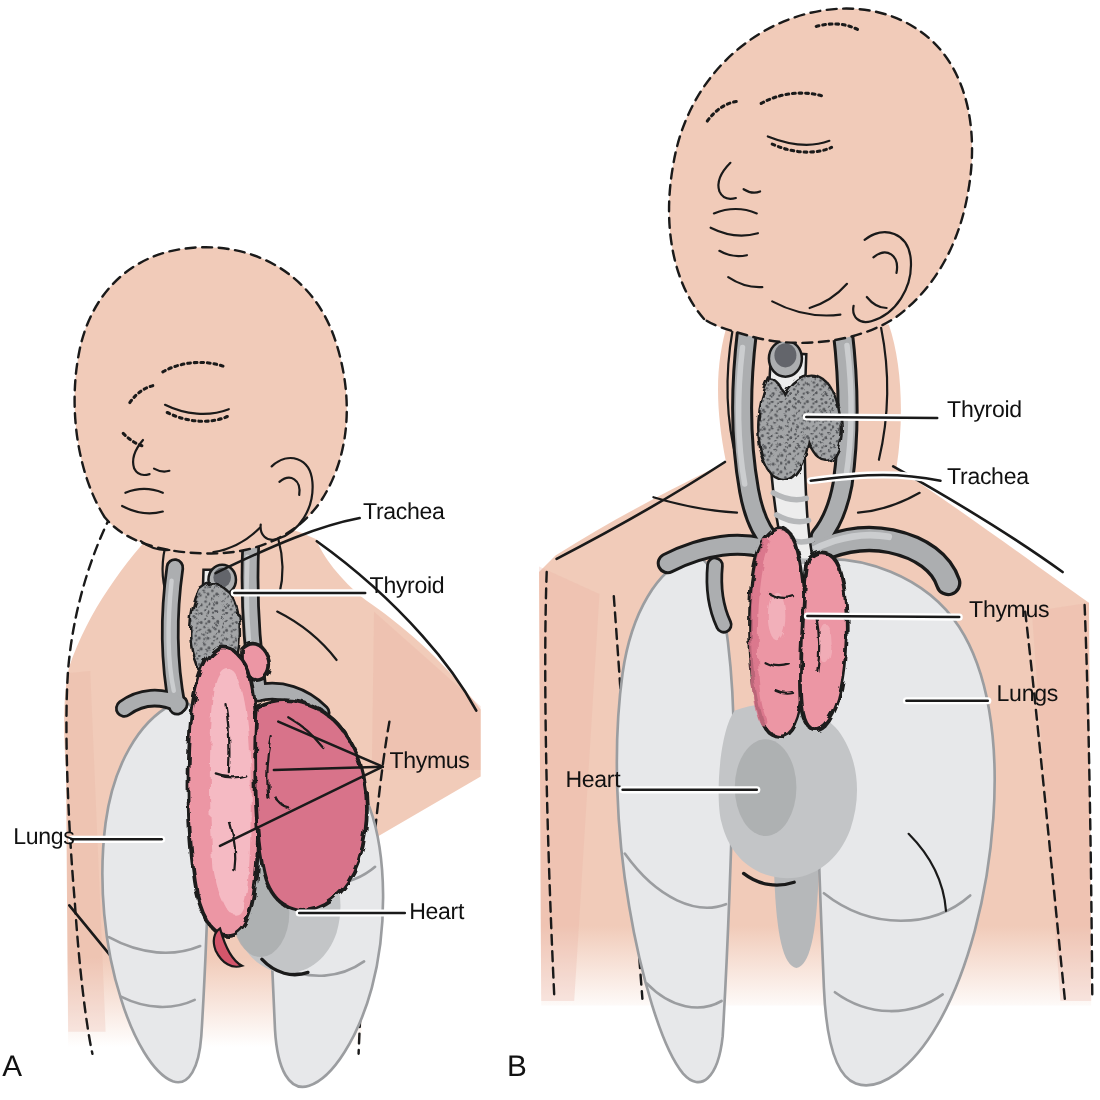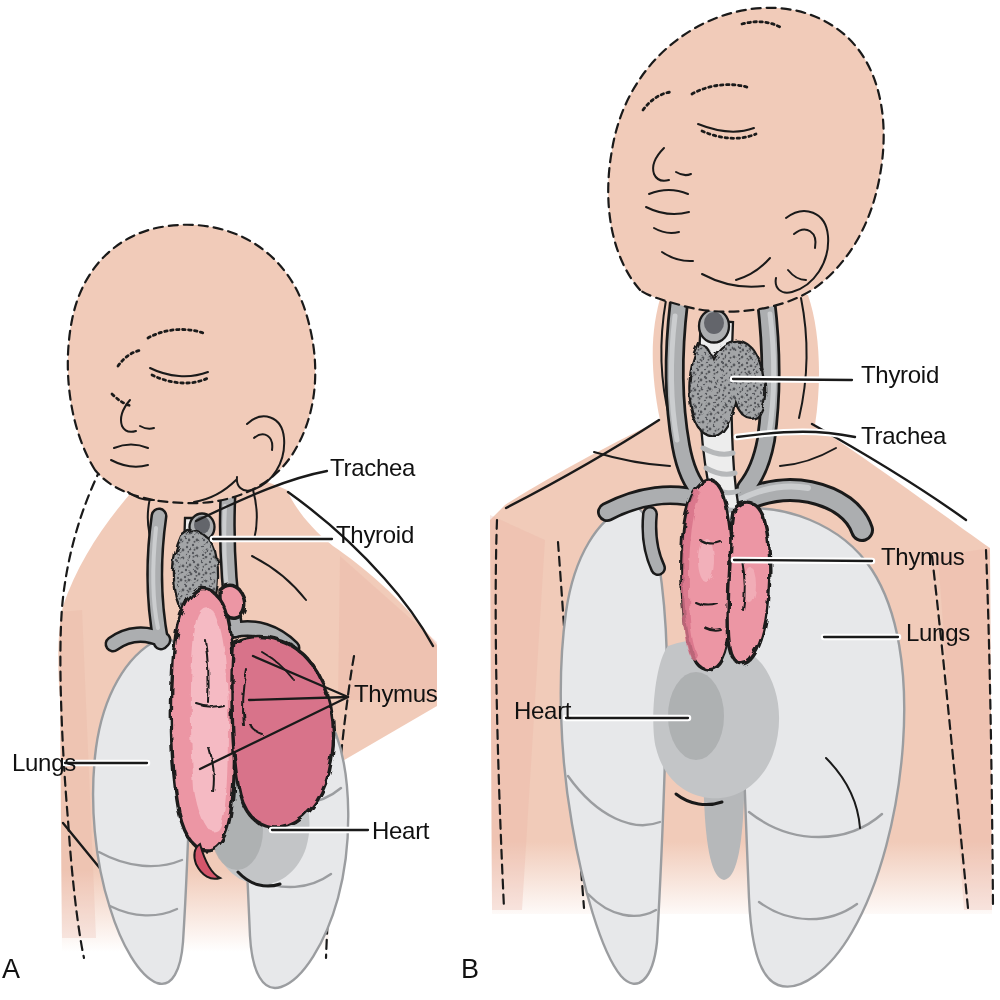--- a/index.html
+++ b/index.html
@@ -1,19 +1,19 @@
 <!DOCTYPE html>
 <html style="--skin: #F1CBB9; --skin-shade: #E9B0A1; --ink: #1A1A1A; --label: #111111; --lung-fill: #E7E8EA; --lung-stroke: #9B9DA0; --heart-fill: #C3C5C7; --heart-shade: #A9ABAD; --vessel-fill: #ACAEB0; --vessel-light: #CBCDCF; --trachea-fill: #EDEDED; --ring-gray: #B6B8BA; --opening-dark: #63656B; --thyroid-base: #A3A5A7; --speckle-dark: #56585C; --thymus-main: #EC96A4; --thymus-dark: #D8738A; --thymus-light: #F5BAC3; --thymus-deep: #D4566B;"><head>
 <meta charset="utf-8">
 <style>
   html,body{margin:0;padding:0;background:#fff;}
   .stage{position:relative;width:1000px;height:1000px;background:#fff;overflow:hidden;
          font-family:"Liberation Sans",sans-serif;}
   .artwork{position:absolute;inset:0;}
-  .anat-label{position:absolute;font-size:24px;line-height:1.05;color:var(--label,#111);
+  .anat-label{position:absolute;font-size:21px;line-height:1.05;color:var(--label,#111);
               letter-spacing:-0.3px;white-space:nowrap;}
   .fig-letter{position:absolute;font-size:27px;color:var(--label,#111);}
   
   .skin{fill:var(--skin);}
   .skinshade{fill:var(--skin-shade);}
   .stop-skin{stop-color:var(--skin);stop-opacity:1;}
   .stop-skin-clear{stop-color:var(--skin);stop-opacity:0;}
   .outline-dash{fill:none;stroke:var(--ink);stroke-width:2.2;stroke-dasharray:9 6;stroke-linecap:round;}
   .outline-solid{fill:none;stroke:var(--ink);stroke-width:2.4;stroke-linecap:round;}
   .ln{fill:none;stroke:var(--ink);stroke-width:2;stroke-linecap:round;}

